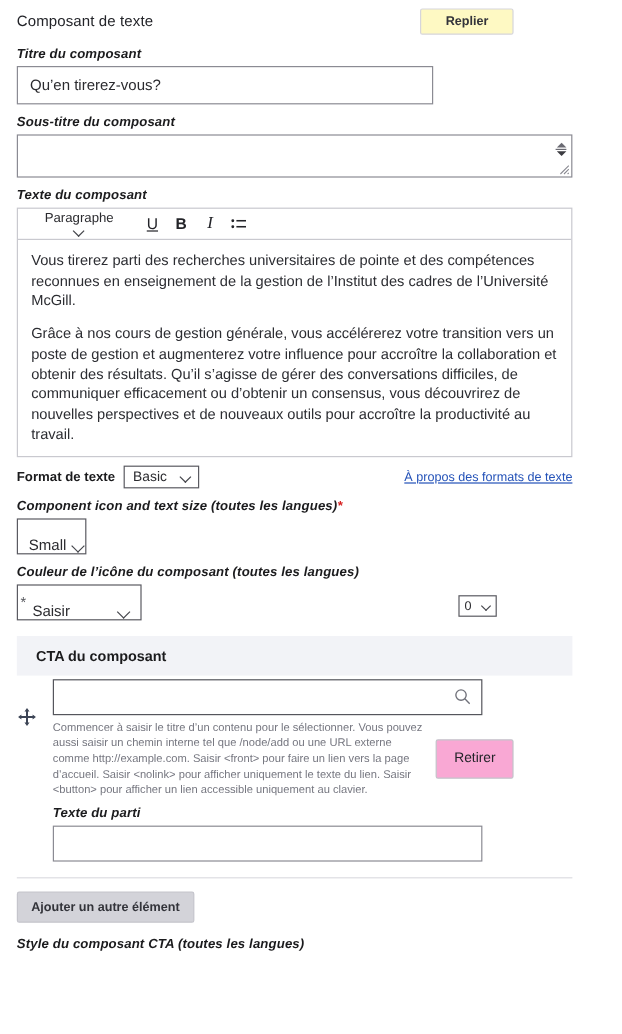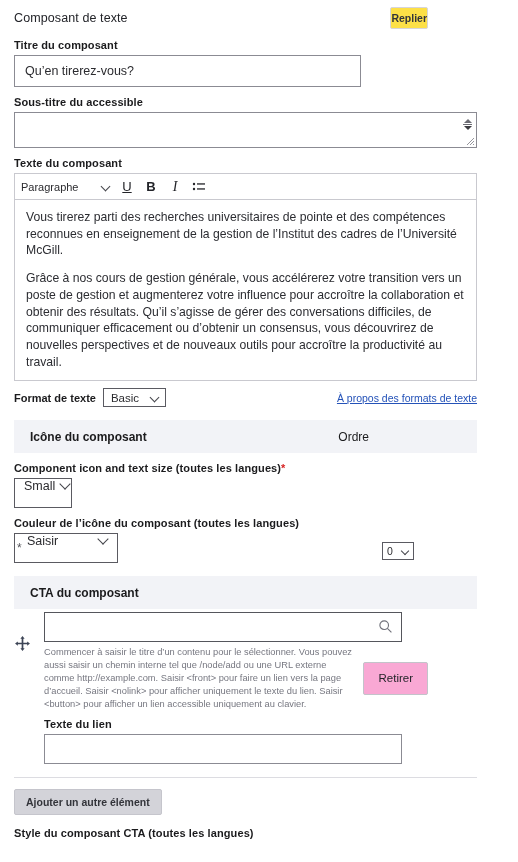--- a/index.html
+++ b/index.html
@@ -20,40 +20,41 @@
   
   .comp-header {
     display: flex;
     align-items: center;
     justify-content: space-between;
     height: 30px;
     padding-top: 6px;
   }
   .comp-title { font-size: 12.5px; color: #232429; letter-spacing: .1px; }
   .btn-collapse {
-    background: #fde047;
+    background: #fef9c3;
     border: 1px solid #d6d5db;
     border-radius: 2px;
     font-size: 10.5px;
     font-weight: bold;
     color: #33343a;
-    padding: 4px 0;
+    padding: 4px 20px;
     cursor: pointer;
     font-family: "Liberation Sans", sans-serif;
   }
 
   
   .field { margin-top: 9px; }
   .flabel {
     display: block;
     font-size: 11px;
     font-weight: bold;
     color: #1b1b1d;
     margin-bottom: 4px;
     letter-spacing: .1px;
+    font-style: italic;
   }
   .req { color: #d72222; font-weight: bold; }
 
   .tinput {
     width: 100%;
     height: 32px;
     border: 1px solid #8b8b93;
     background: #fff;
     padding: 4px 10px;
     font-size: 12.5px;
@@ -116,20 +117,21 @@
     gap: 0px;
   }
   .eselect {
     display: flex; align-items: center;
     width: 94px;
     font-size: 11px;
     color: #2b2b2f;
     justify-content: space-between;
     padding-right: 4px;
     cursor: pointer;
+    flex-direction: column;
   }
   .chev { display: inline-block; width: 9px; height: 9px; position: relative; }
   .chev::after {
     content: "";
     position: absolute; left: 0; top: 1px;
     width: 6px; height: 6px;
     border-right: 1.2px solid #44454b;
     border-bottom: 1.2px solid #44454b;
     transform: rotate(45deg);
   }
@@ -204,21 +206,21 @@
     color: #1b1b1d;
     margin-right: 92px;
   }
 
   
   .dd {
     border: 1px solid #5a5a61;
     background: #fff;
     height: 30px;
     display: inline-flex;
-    align-items: flex-start;
+    align-items: flex-end;
     justify-content: space-between;
     padding: 0 7px 0 12px;
     font-size: 12.5px;
     color: #2b2b2f;
     cursor: pointer;
     font-family: "Liberation Sans", sans-serif;
   }
   .dd .chev { width: 11px; height: 11px; margin-left: 6px; }
   .dd .chev::after { width: 7px; height: 7px; border-width: 1.3px; }
   .dd-small   { width: 58px;  padding: 0 5px 0 9px; }
@@ -329,21 +331,21 @@
   </div>
 
   
   <div class="field">
     <label class="flabel">Titre du composant</label>
     <input class="tinput title-input" type="text" value="Qu’en tirerez-vous?" style="">
   </div>
 
   
   <div class="field">
-    <label class="flabel">Sous-titre du accessible</label>
+    <label class="flabel">Sous-titre du composant</label>
     <div class="ta-wrap">
       <textarea class="ta" style=""></textarea>
       <div class="ta-spin">
         <span class="tri-up"></span>
           <span class="bar"></span>
           <span class="tri-dn"></span>
       </div>
       <svg class="ta-grip" viewBox="0 0 10 10">
         <path d="M9 2 L2 9 M9 5 L5 9 M9 8 L8 9" stroke="#8a8a92" stroke-width="0.9" fill="none"></path>
       </svg>
@@ -382,24 +384,20 @@
   <div class="format-row">
     <span class="format-label">Format de texte</span>
     <span class="sel sel-basic">
       <span>Basic</span>
       <span class="chev"></span>
     </span>
     <a class="link-fmt">À propos des formats de texte</a>
   </div>
 
   
-  <div class="band">
-    <span class="band-title">Icône du composant</span>
-    <span class="band-right">Ordre</span>
-  </div>
 
   
   <div class="field">
     <label class="flabel">
       <span>Component icon and text size (toutes les langues)</span><span class="req">*</span>
     </label>
     <span class="dd dd-small">
       <span>Small</span>
       <span class="chev"></span>
     </span>
@@ -437,21 +435,21 @@
         <circle cx="6.6" cy="6.6" r="4.6" fill="none" stroke="#6f7079" stroke-width="1.2"></circle>
         <line x1="10" y1="10" x2="14.3" y2="14.3" stroke="#6f7079" stroke-width="1.2"></line>
       </svg>
     </div>
 
     <div class="desc-row">
       <div class="desc">Commencer à saisir le titre d’un contenu pour le sélectionner. Vous pouvez aussi saisir un chemin interne tel que /node/add ou une URL externe comme http://example.com. Saisir &lt;front&gt; pour faire un lien vers la page d’accueil. Saisir &lt;nolink&gt; pour afficher uniquement le texte du lien. Saisir &lt;button&gt; pour afficher un lien accessible uniquement au clavier.</div>
       <button class="btn-remove">Retirer</button>
     </div>
 
-    <label class="flabel linktext-label">Texte du lien</label>
+    <label class="flabel linktext-label">Texte du parti</label>
     <input class="tinput linktext-input" type="text" style="">
   </div>
 
   <hr class="sep">
   <button class="btn-add">Ajouter un autre élément</button>
 
   
   <div class="field" style="margin-top:12px;">
     <label class="flabel">Style du composant CTA (toutes les langues)</label>
 

